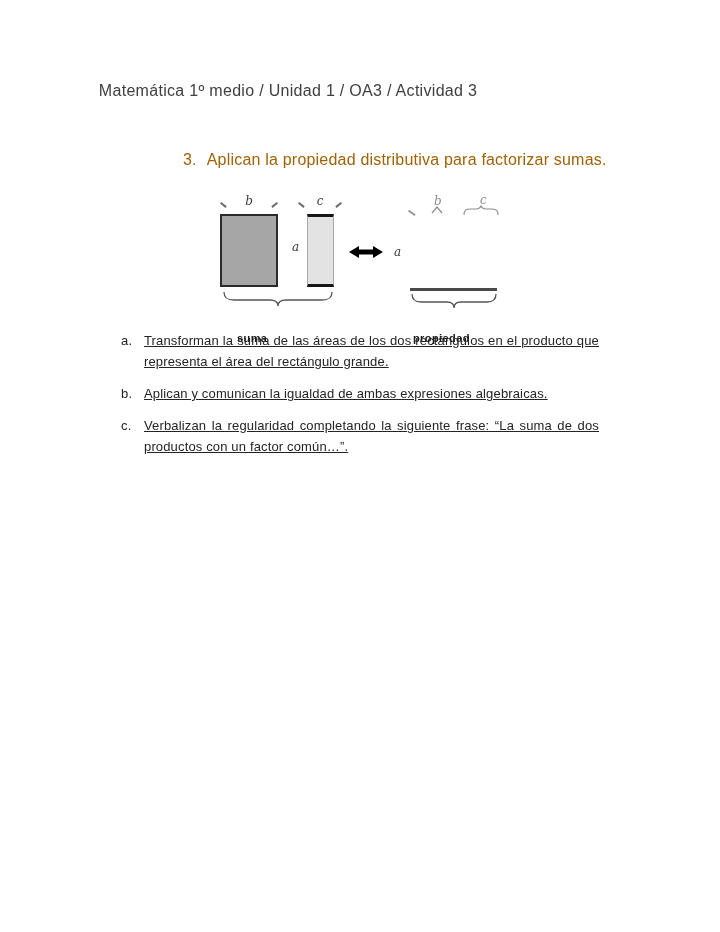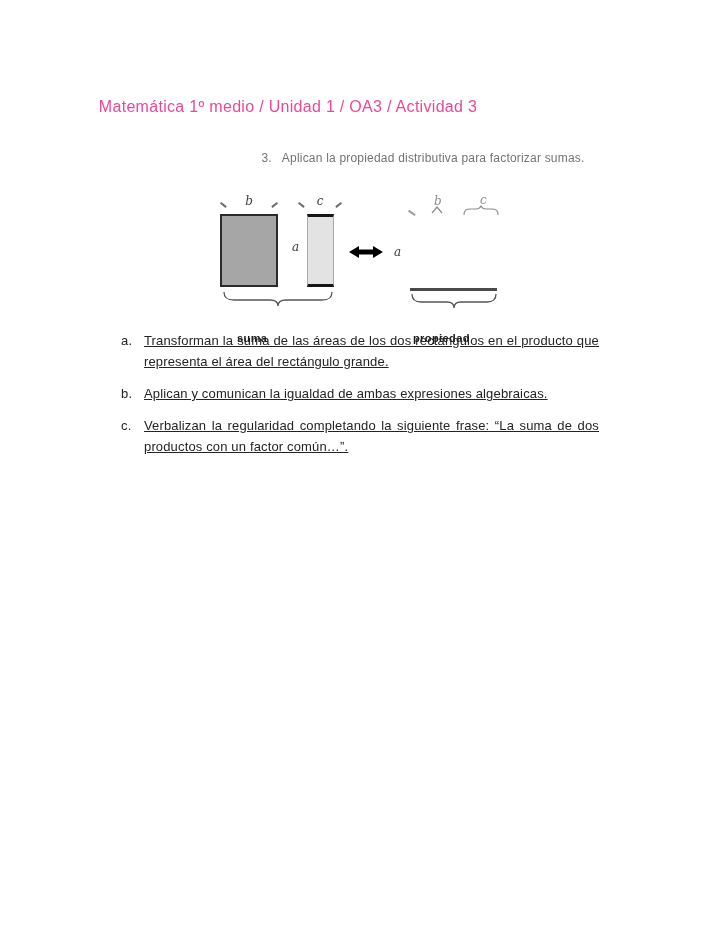--- a/index.html
+++ b/index.html
@@ -1,26 +1,26 @@
 <!DOCTYPE html>
 <html><head>
 <meta charset="utf-8">
 <style>
   html,body{margin:0;padding:0;background:#ffffff;}
   .page{
     position:relative;width:720px;height:932px;background:#ffffff;overflow:hidden;
     font-family:"Liberation Sans",sans-serif;color:#1f1f1f;
   }
   .title{
-    position:absolute;top:98px;left:0;width:576px;text-align:center;
-    font-size:16px;letter-spacing:.3px;color:#ec4899;font-weight:400;
+    position:absolute;top:82px;left:0;width:576px;text-align:center;
+    font-size:16px;letter-spacing:.3px;color:#404040;font-weight:400;
   }
   .exercise{
     position:absolute;top:151px;left:183px;width:480px;
-    font-size:12px;letter-spacing:.2px;color:#737373;text-align:center;
+    font-size:16px;letter-spacing:.2px;color:#a16207;
   }
   .ex-num{margin-right:10px;}
   
   .diagram{position:absolute;left:180px;top:190px;width:360px;height:140px;}
   .diagram *{box-sizing:border-box;}
   .rect-large{
     position:absolute;left:40px;top:24px;width:58px;height:73px;
     background:#a6a6a6;border:2px solid #2b2b2b;
   }
   .rect-small{

